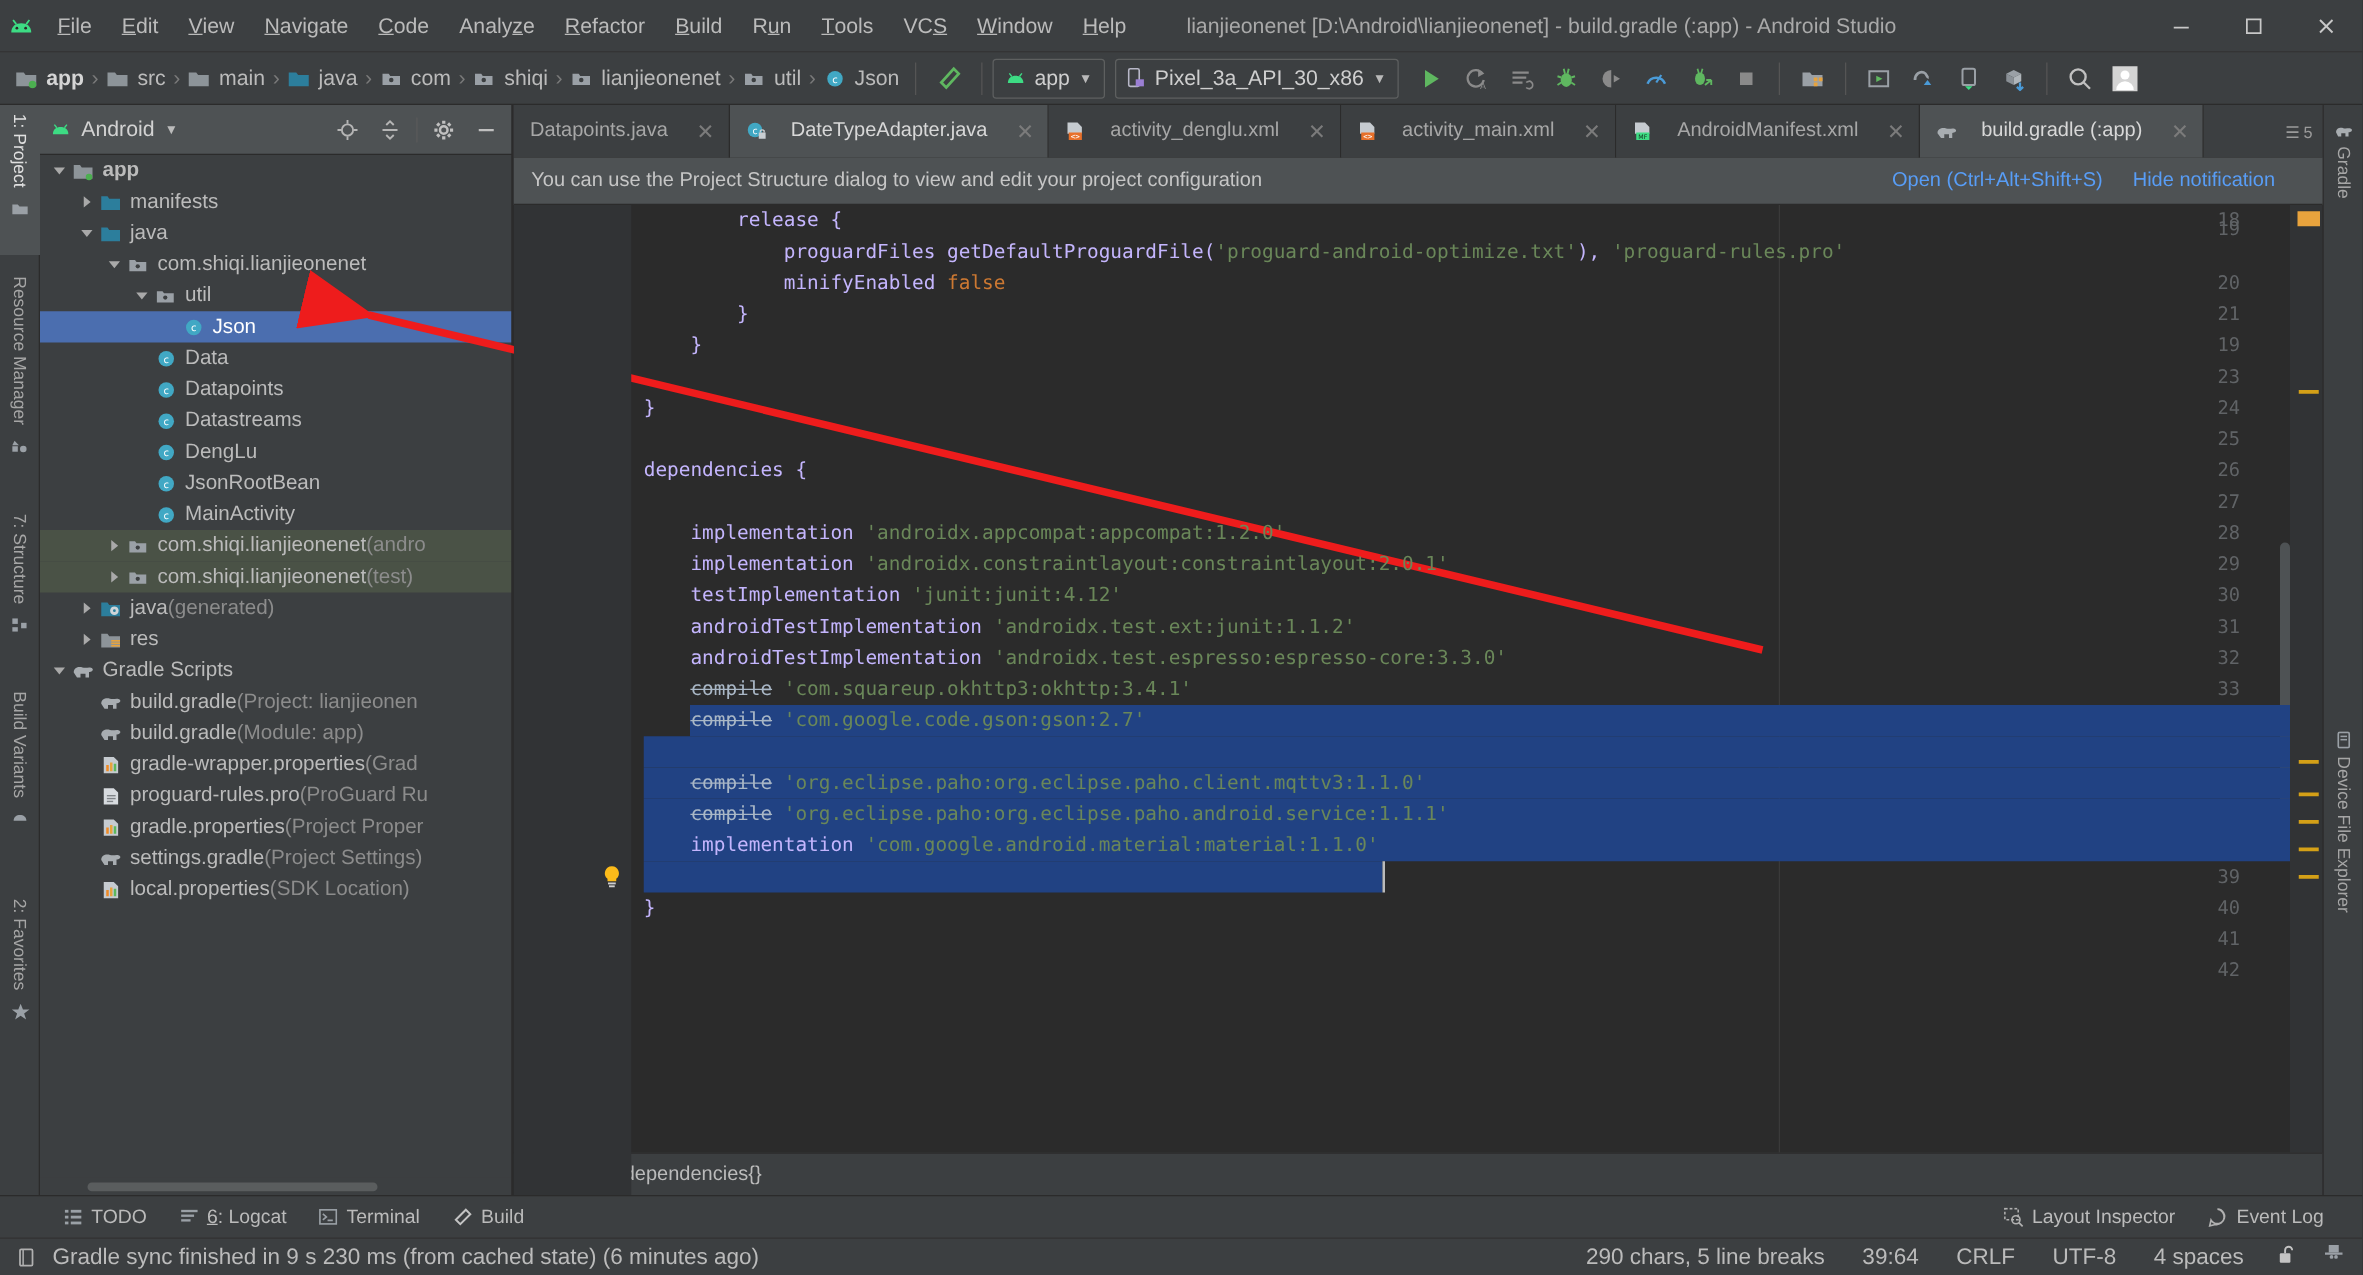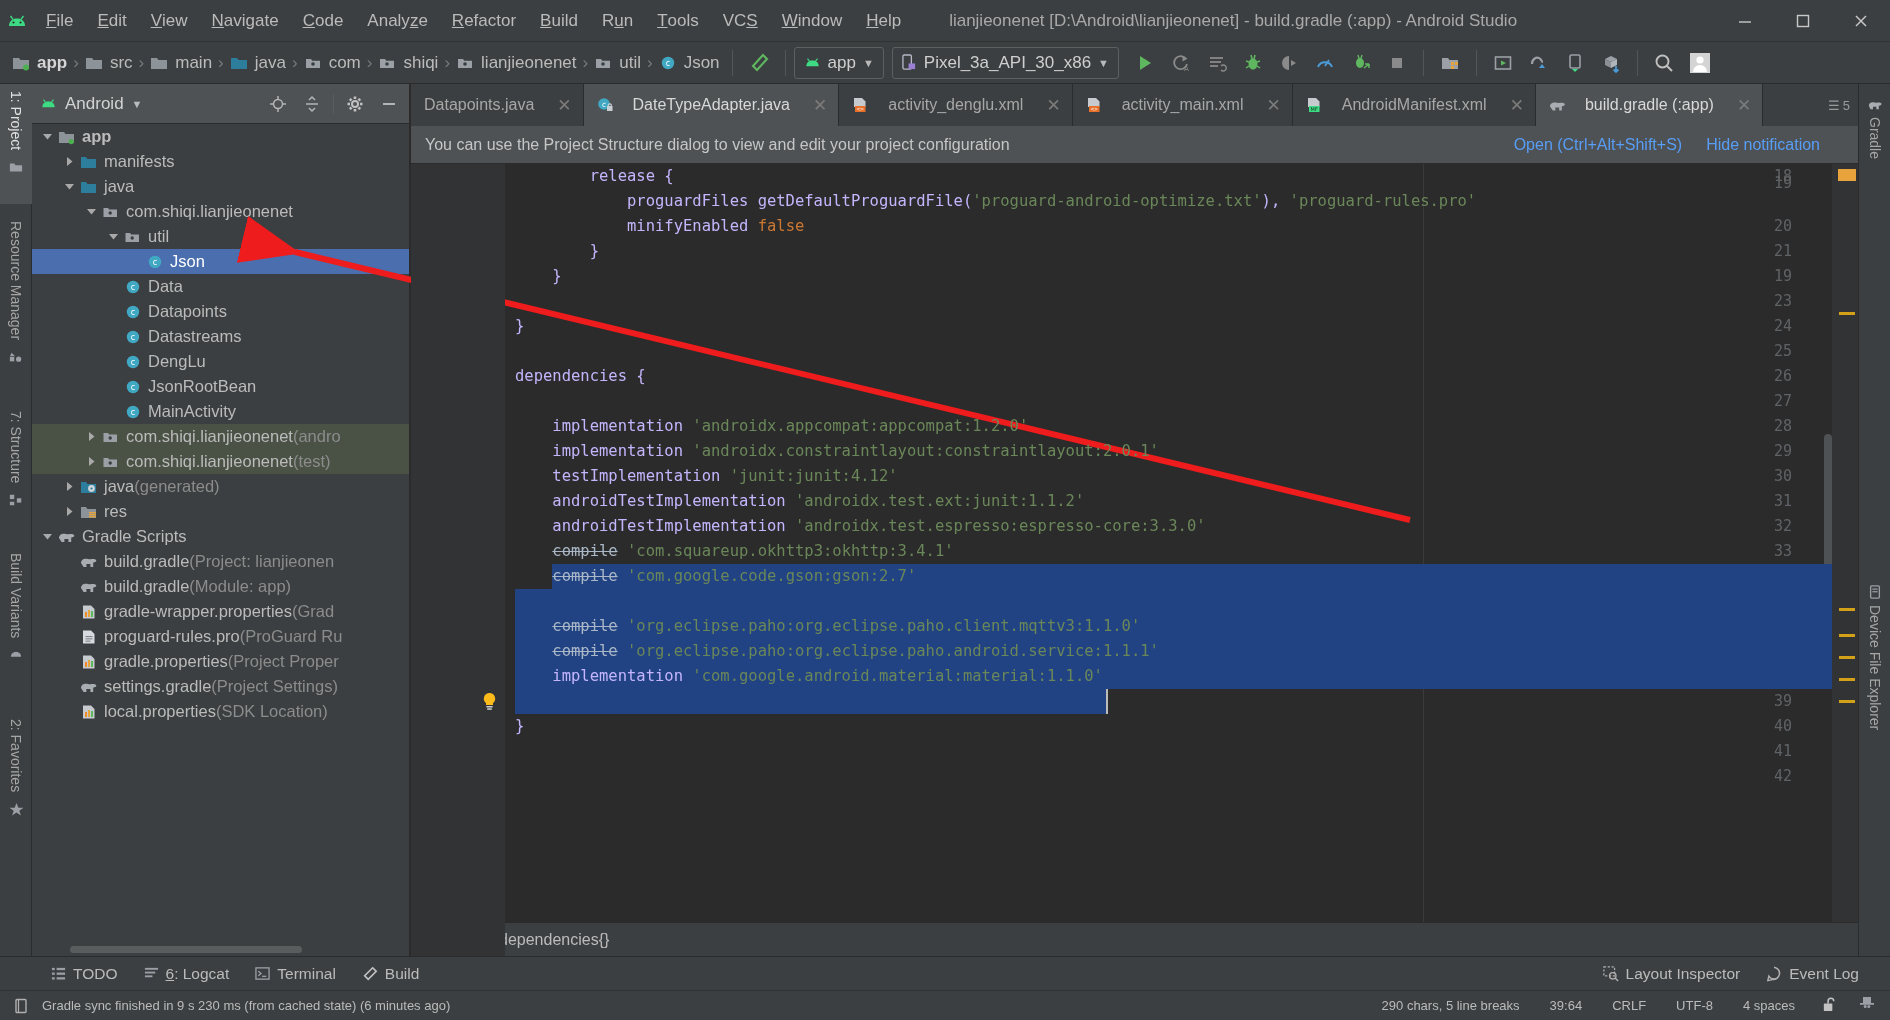--- a/index.html
+++ b/index.html
@@ -153,21 +153,21 @@
     background:#3c3f41; display:flex; align-items:center; padding-left:38px; gap:0;
     border-top:1px solid #2b2b2b;
   }
   .btool { display:flex; align-items:center; gap:7px; padding:0 13px; font-size:15.5px; color:#bbbbbb; white-space:nowrap;}
   .btool u { text-decoration:underline; }
 
   
   .statusbar {
     position:absolute; left:0; top:990px; width:1890px; height:30px;
     background:#3c3f41; display:flex; align-items:center; padding:0 10px; gap:10px;
-    font-size:13px; color:#bbbbbb; border-top:1px solid #323232;
+    font-size:18px; color:#bbbbbb; border-top:1px solid #323232;
   }
   .statusbar .spacer { flex:1; }
   .sitem { padding:0 10px; white-space:nowrap; }
 
   
   .annot { position:absolute; left:0; top:0; width:1890px; height:1020px; pointer-events:none; }
 </style>
 </head>
 <body>
 

